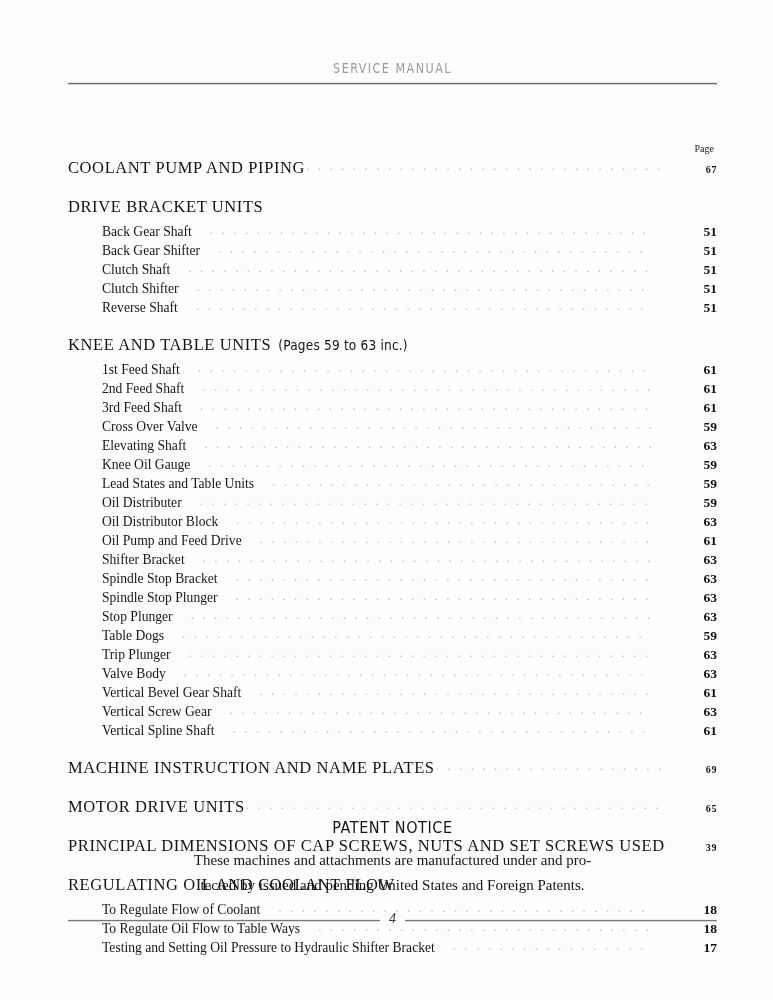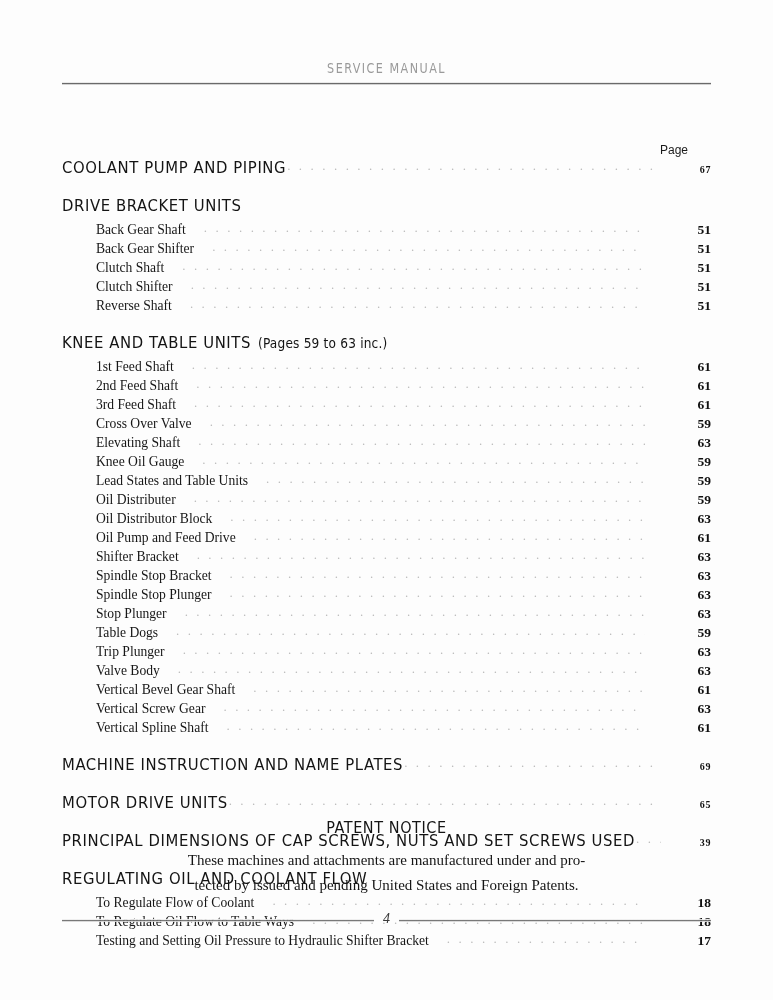--- a/index.html
+++ b/index.html
@@ -13,21 +13,21 @@
     position: relative;
     background: #fdfdfd;
     font-family: "Liberation Serif", serif;
     color: #111111;
     overflow: hidden;
   }
 
   
   .page {
     position: absolute;
-    left: 0; top: 0;
+    left: 6px; top: 0;
     width: 736px;
     height: 1000px;
     background: #fdfdfd;
     border-radius: 26px;
   }
 
   
   .running-head {
     position: absolute;
     left: 0;
@@ -79,23 +79,23 @@
     letter-spacing: 0.3px;
     font-weight: 400;
   }
 
   
   .page-col-head {
     position: absolute;
     top: 143px;
     left: 660px;
     width: 48px;
-    text-align: left;
-    font-family: Liberation Sans, sans-serif;
-    font-size: 12px;
+    text-align: right;
+    font-family: Liberation Serif, serif;
+    font-size: 10px;
     color: #1a1a1a;
   }
 
   
   .content {
     position: absolute;
     left: 62px;
     top: 158px;
     width: 649px;
   }
@@ -134,21 +134,21 @@
 
   
   .section-head {
     font-family: "DejaVu Sans Condensed", "Liberation Sans Narrow", "Liberation Sans", sans-serif;
     font-size: 16.5px;
     font-weight: 400;
     letter-spacing: 0.6px;
     color: #141414;
     margin-top: 0;
   }
-  .section-head .label { transform: none; }
+  .section-head .label { transform: none; font-family: Liberation Serif, serif; }
   .section-head .suffix {
     font-size: 13.5px;
     letter-spacing: 0.2px;
     margin-left: 7px;
   }
   .section-head .leader {
     color: #bcbcbc;
     top: -3px;
     margin-left: 1px;
   }

